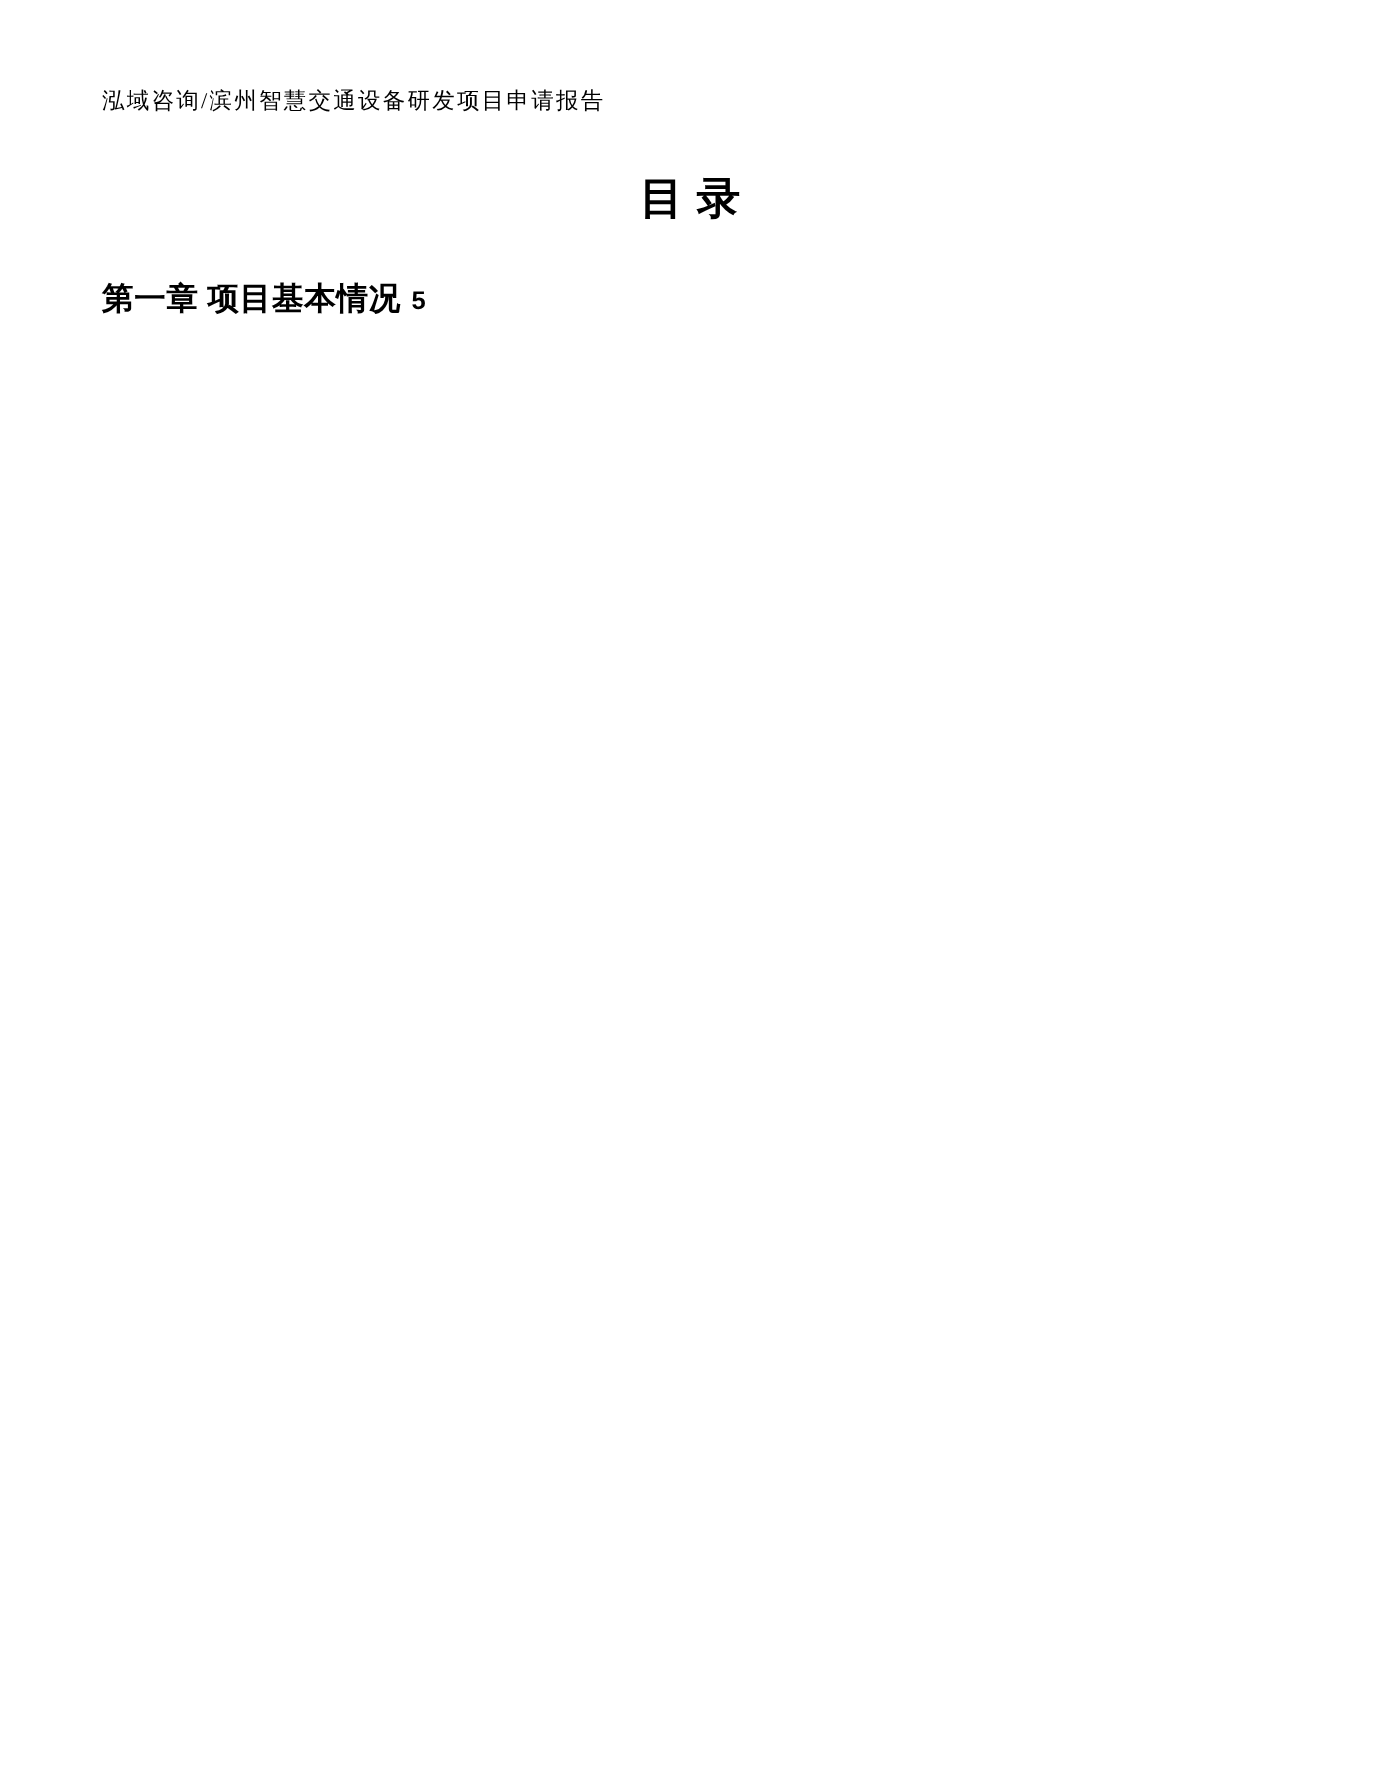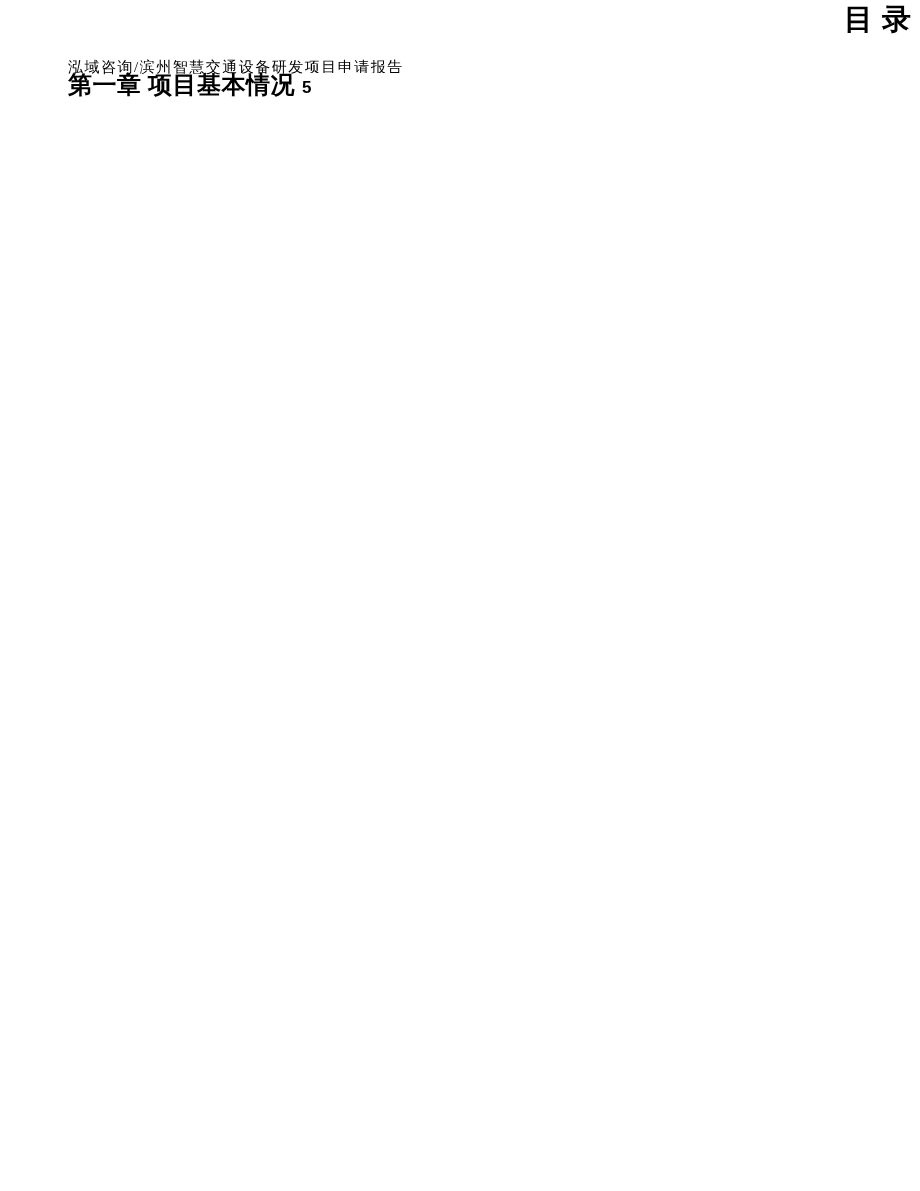--- a/index.html
+++ b/index.html
@@ -16,21 +16,22 @@
   .doc-header {
     position: absolute;
     left: 68px; top: 58px;
     font-size: 15px;
     letter-spacing: 1.5px;
     color: #000000;
     white-space: nowrap;
   }
 
   .doc-title {
-    text-align: right;
+    padding-top: 114px;
+    text-align: center;
     font-size: 29px;
     font-weight: bold;
     letter-spacing: 9px;
     text-indent: 9px;
     line-height: 38px;
   }
 
   .toc {
     padding-left: 68px;
     padding-right: 92px;
@@ -48,21 +49,21 @@
     height: 4px;
     margin: 0 2px 4px 5px;
     background-image: radial-gradient(circle at 1.3px 2px, #000 1.05px, rgba(0,0,0,0) 1.4px);
     background-size: 4.6px 4px;
     background-repeat: repeat-x;
     background-position: left bottom;
   }
 
   .chapter { margin-top: 32px; }
   .chapter .label {
-    font-size: 24px;
+    font-size: 21px;
     font-weight: bold;
     line-height: 30px;
     letter-spacing: 0.5px;
     font-family: Liberation Serif, serif;
   }
   .chapter .dots {
     height: 5px;
     margin-bottom: 5px;
     background-image: radial-gradient(circle at 1.6px 2.4px, #000 1.35px, rgba(0,0,0,0) 1.7px);
     background-size: 5.4px 5px;

